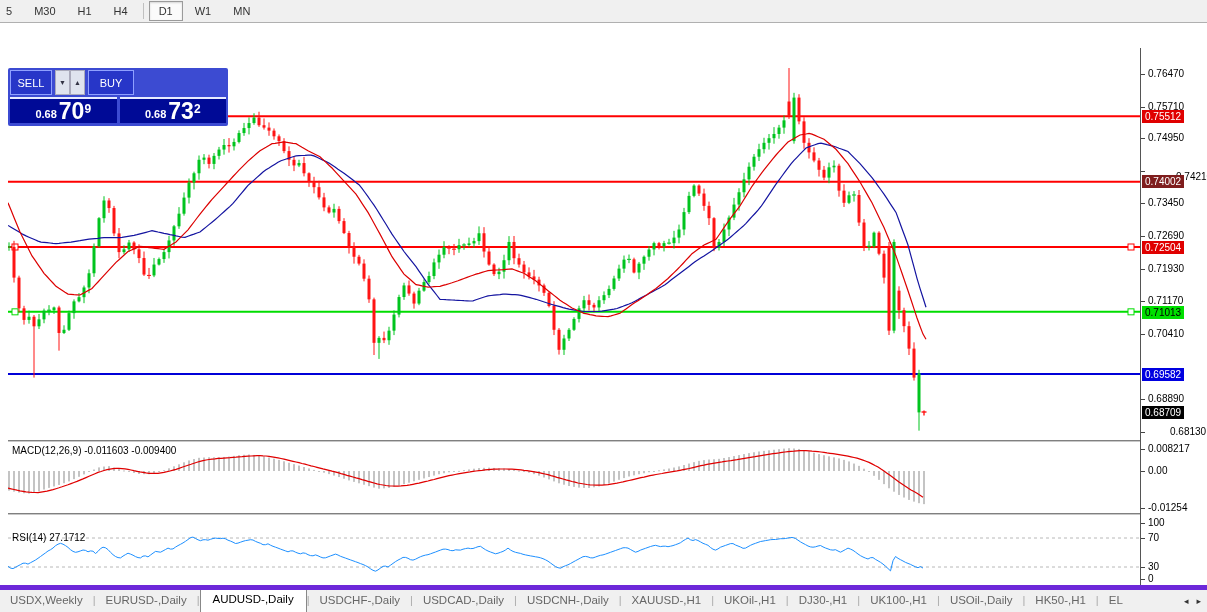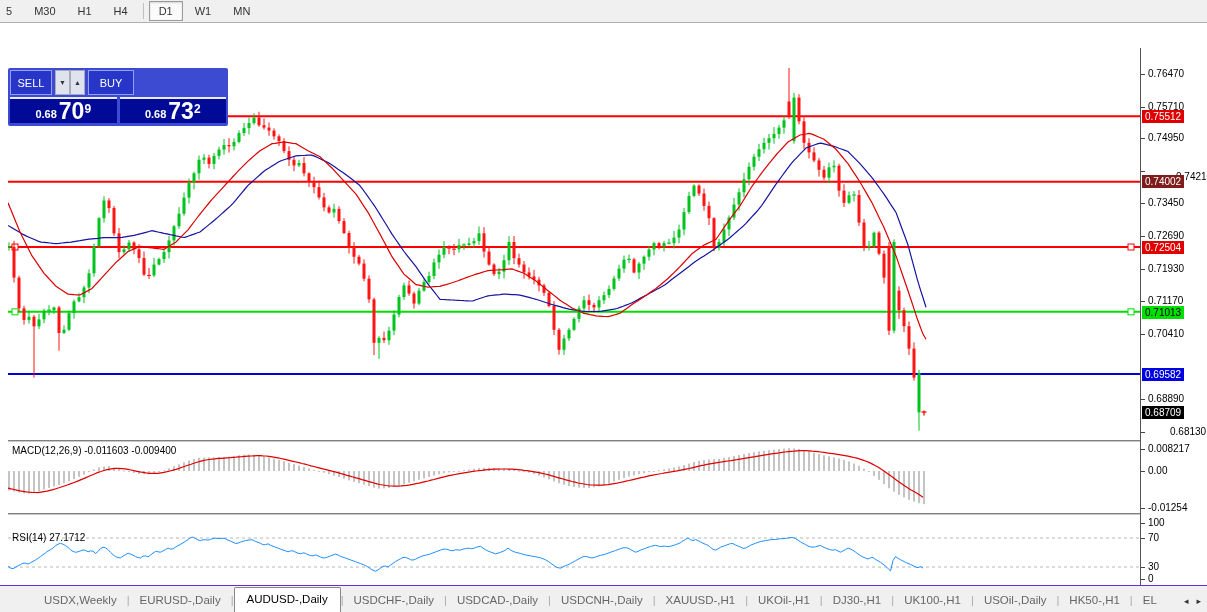--- a/index.html
+++ b/index.html
@@ -51,21 +51,21 @@
 
   .ind-label { position:absolute; font-size:10px; color:#000; white-space:nowrap; }
 
   
   #date-axis { position:absolute; left:8px; top:563px; width:1132px; height:21px; background:#fff; }
   .d-tick { position:absolute; top:0; width:1px; height:4px; background:#555; }
   .d-lbl { position:absolute; top:5px; font-size:9.5px; color:#000; white-space:nowrap; }
 
   
   #tab-bar { position:absolute; left:0; top:585px; width:1207px; height:27px; background:#f0f0f0;
-             border-top:1px solid #6d28d9; display:flex; align-items:flex-end; padding-left:34px; overflow:hidden; }
+             border-top:5px solid #6d28d9; display:flex; align-items:flex-end; overflow:hidden; }
   .tab { font-size:11.5px; color:#666; padding:4px 10px 6px 10px; white-space:nowrap; cursor:pointer; }
   .tab.active { background:#fff; color:#000; border:1px solid #888; border-bottom:none; border-radius:2px 2px 0 0;
                 padding:5px 12px 7px 12px; }
   .tab-sep { color:#aaa; padding:4px 0 6px 0; font-size:11px; }
   #tab-scroll { position:absolute; right:2px; bottom:6px; font-size:9px; color:#333; background:#f0f0f0; padding-left:4px; }
   #tab-scroll span { cursor:pointer; padding:0 4px; }
 </style>
 </head>
 <body>
 

